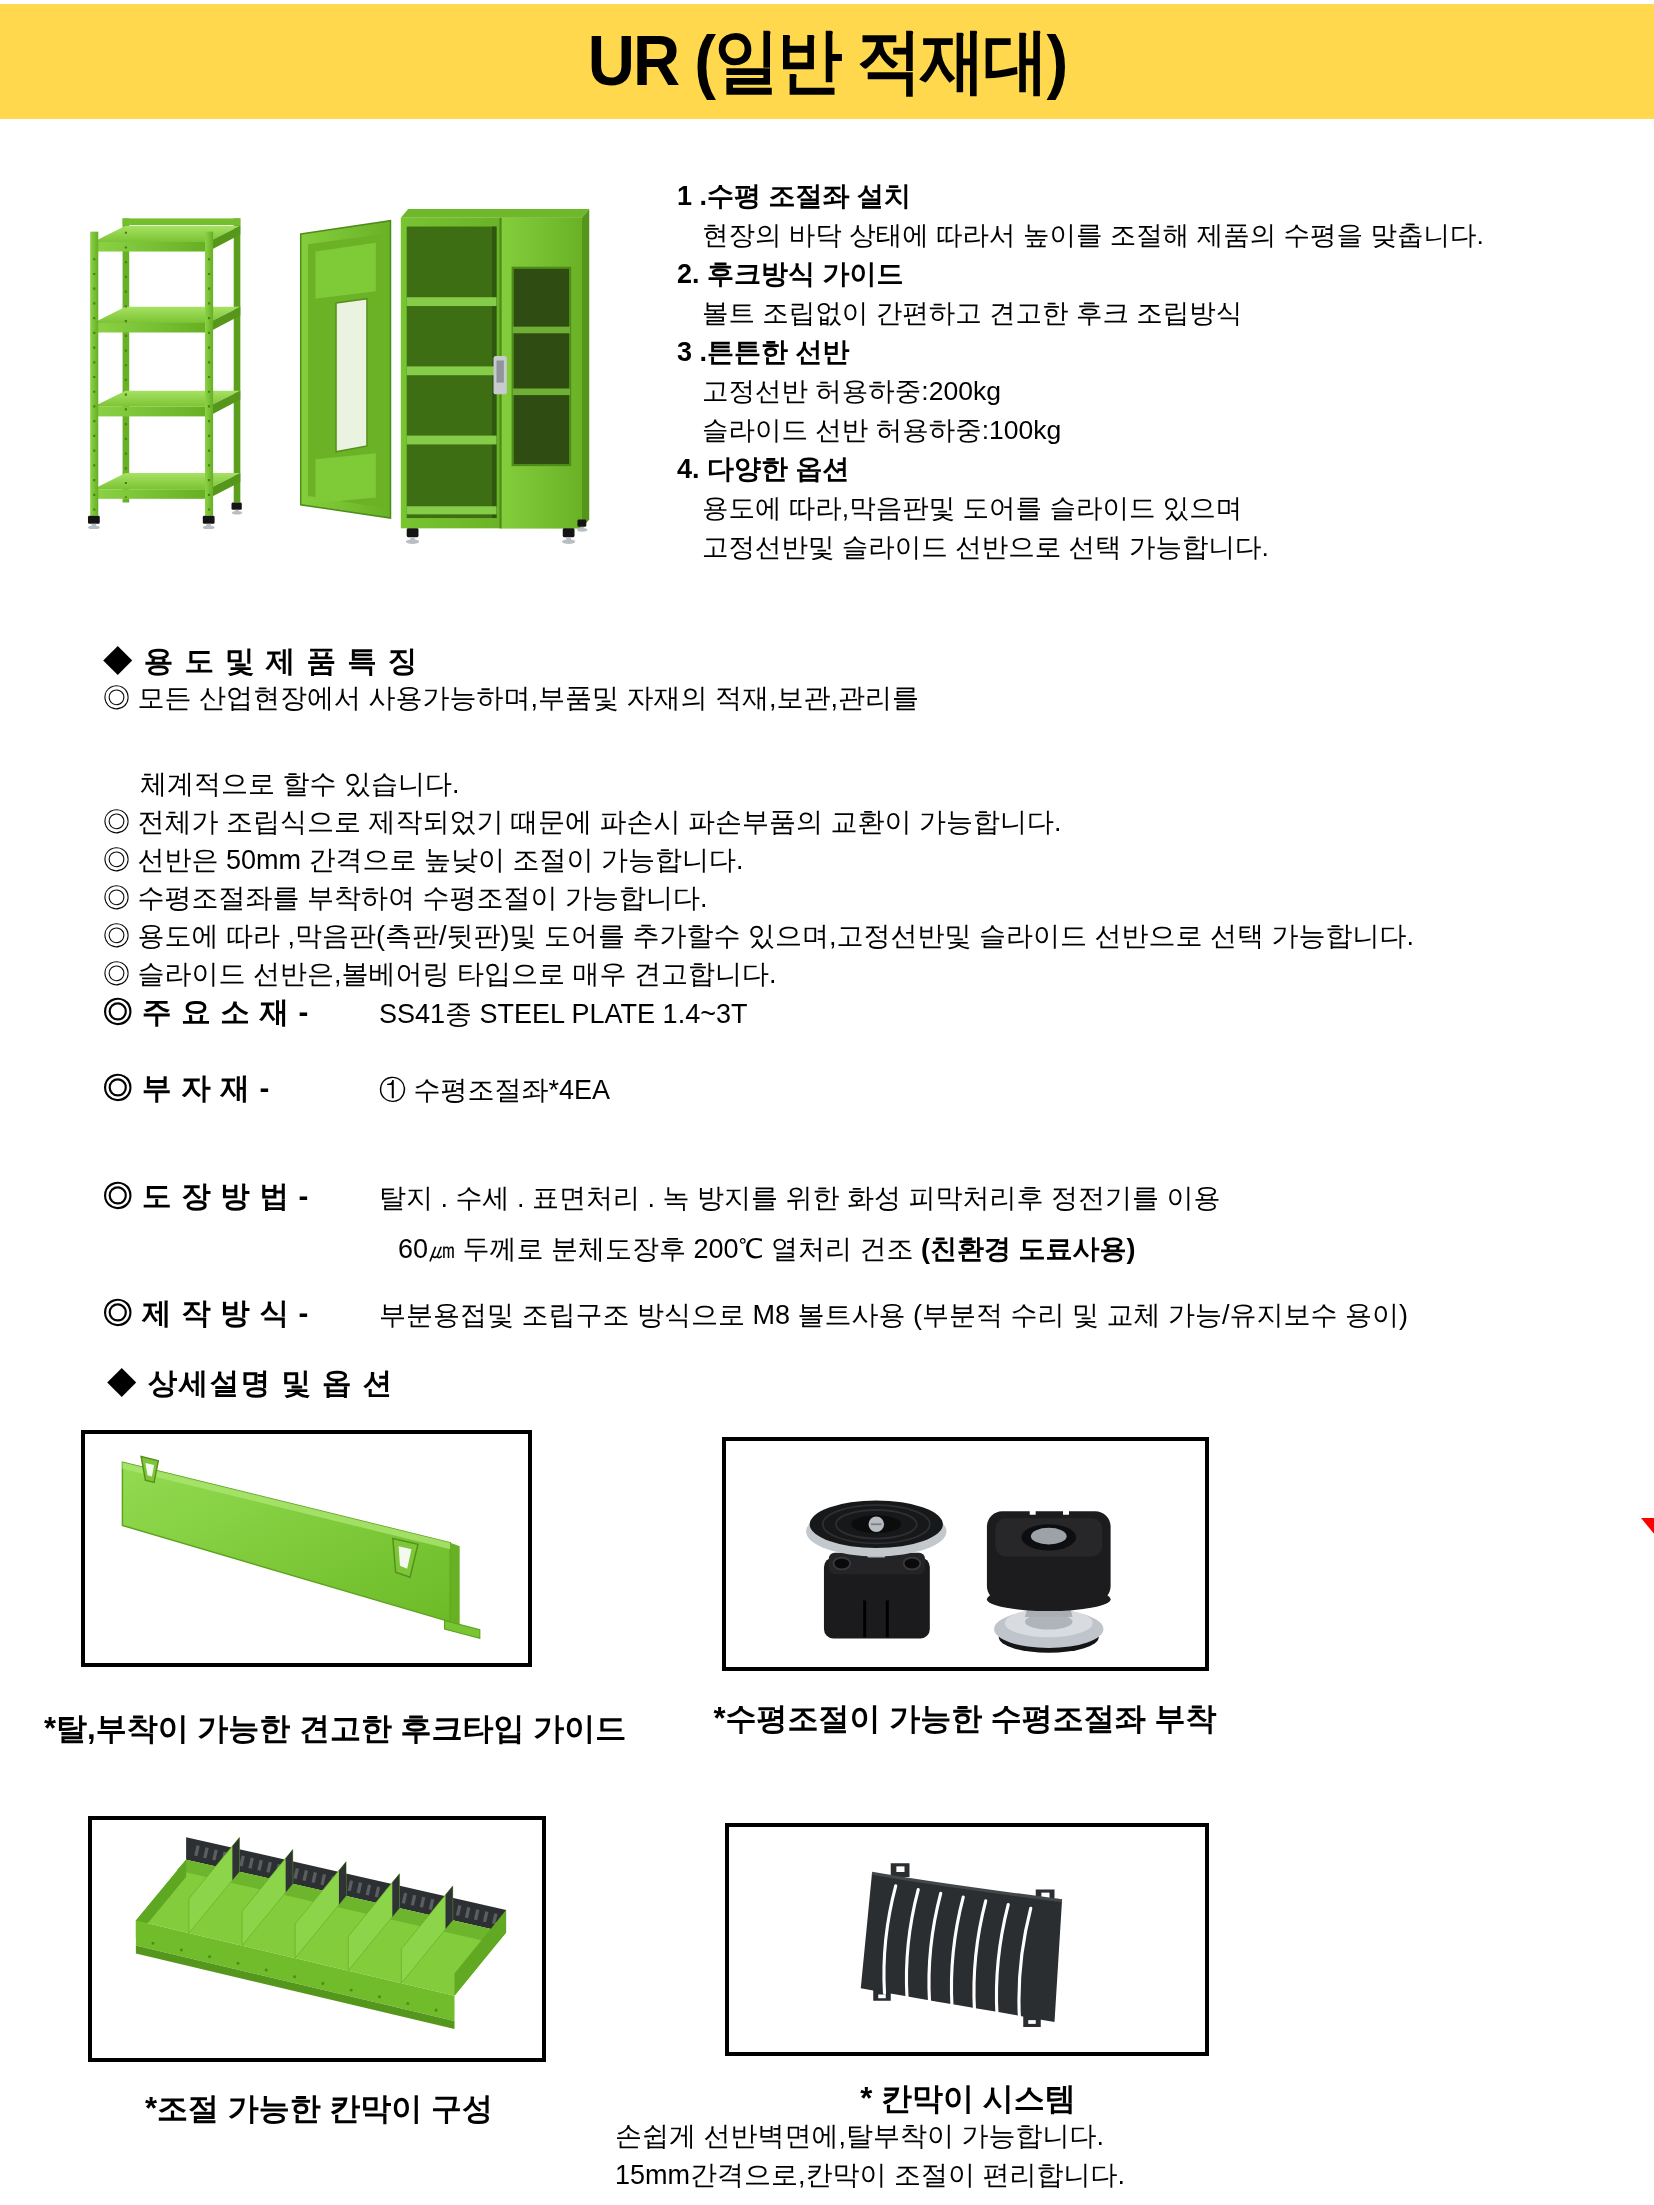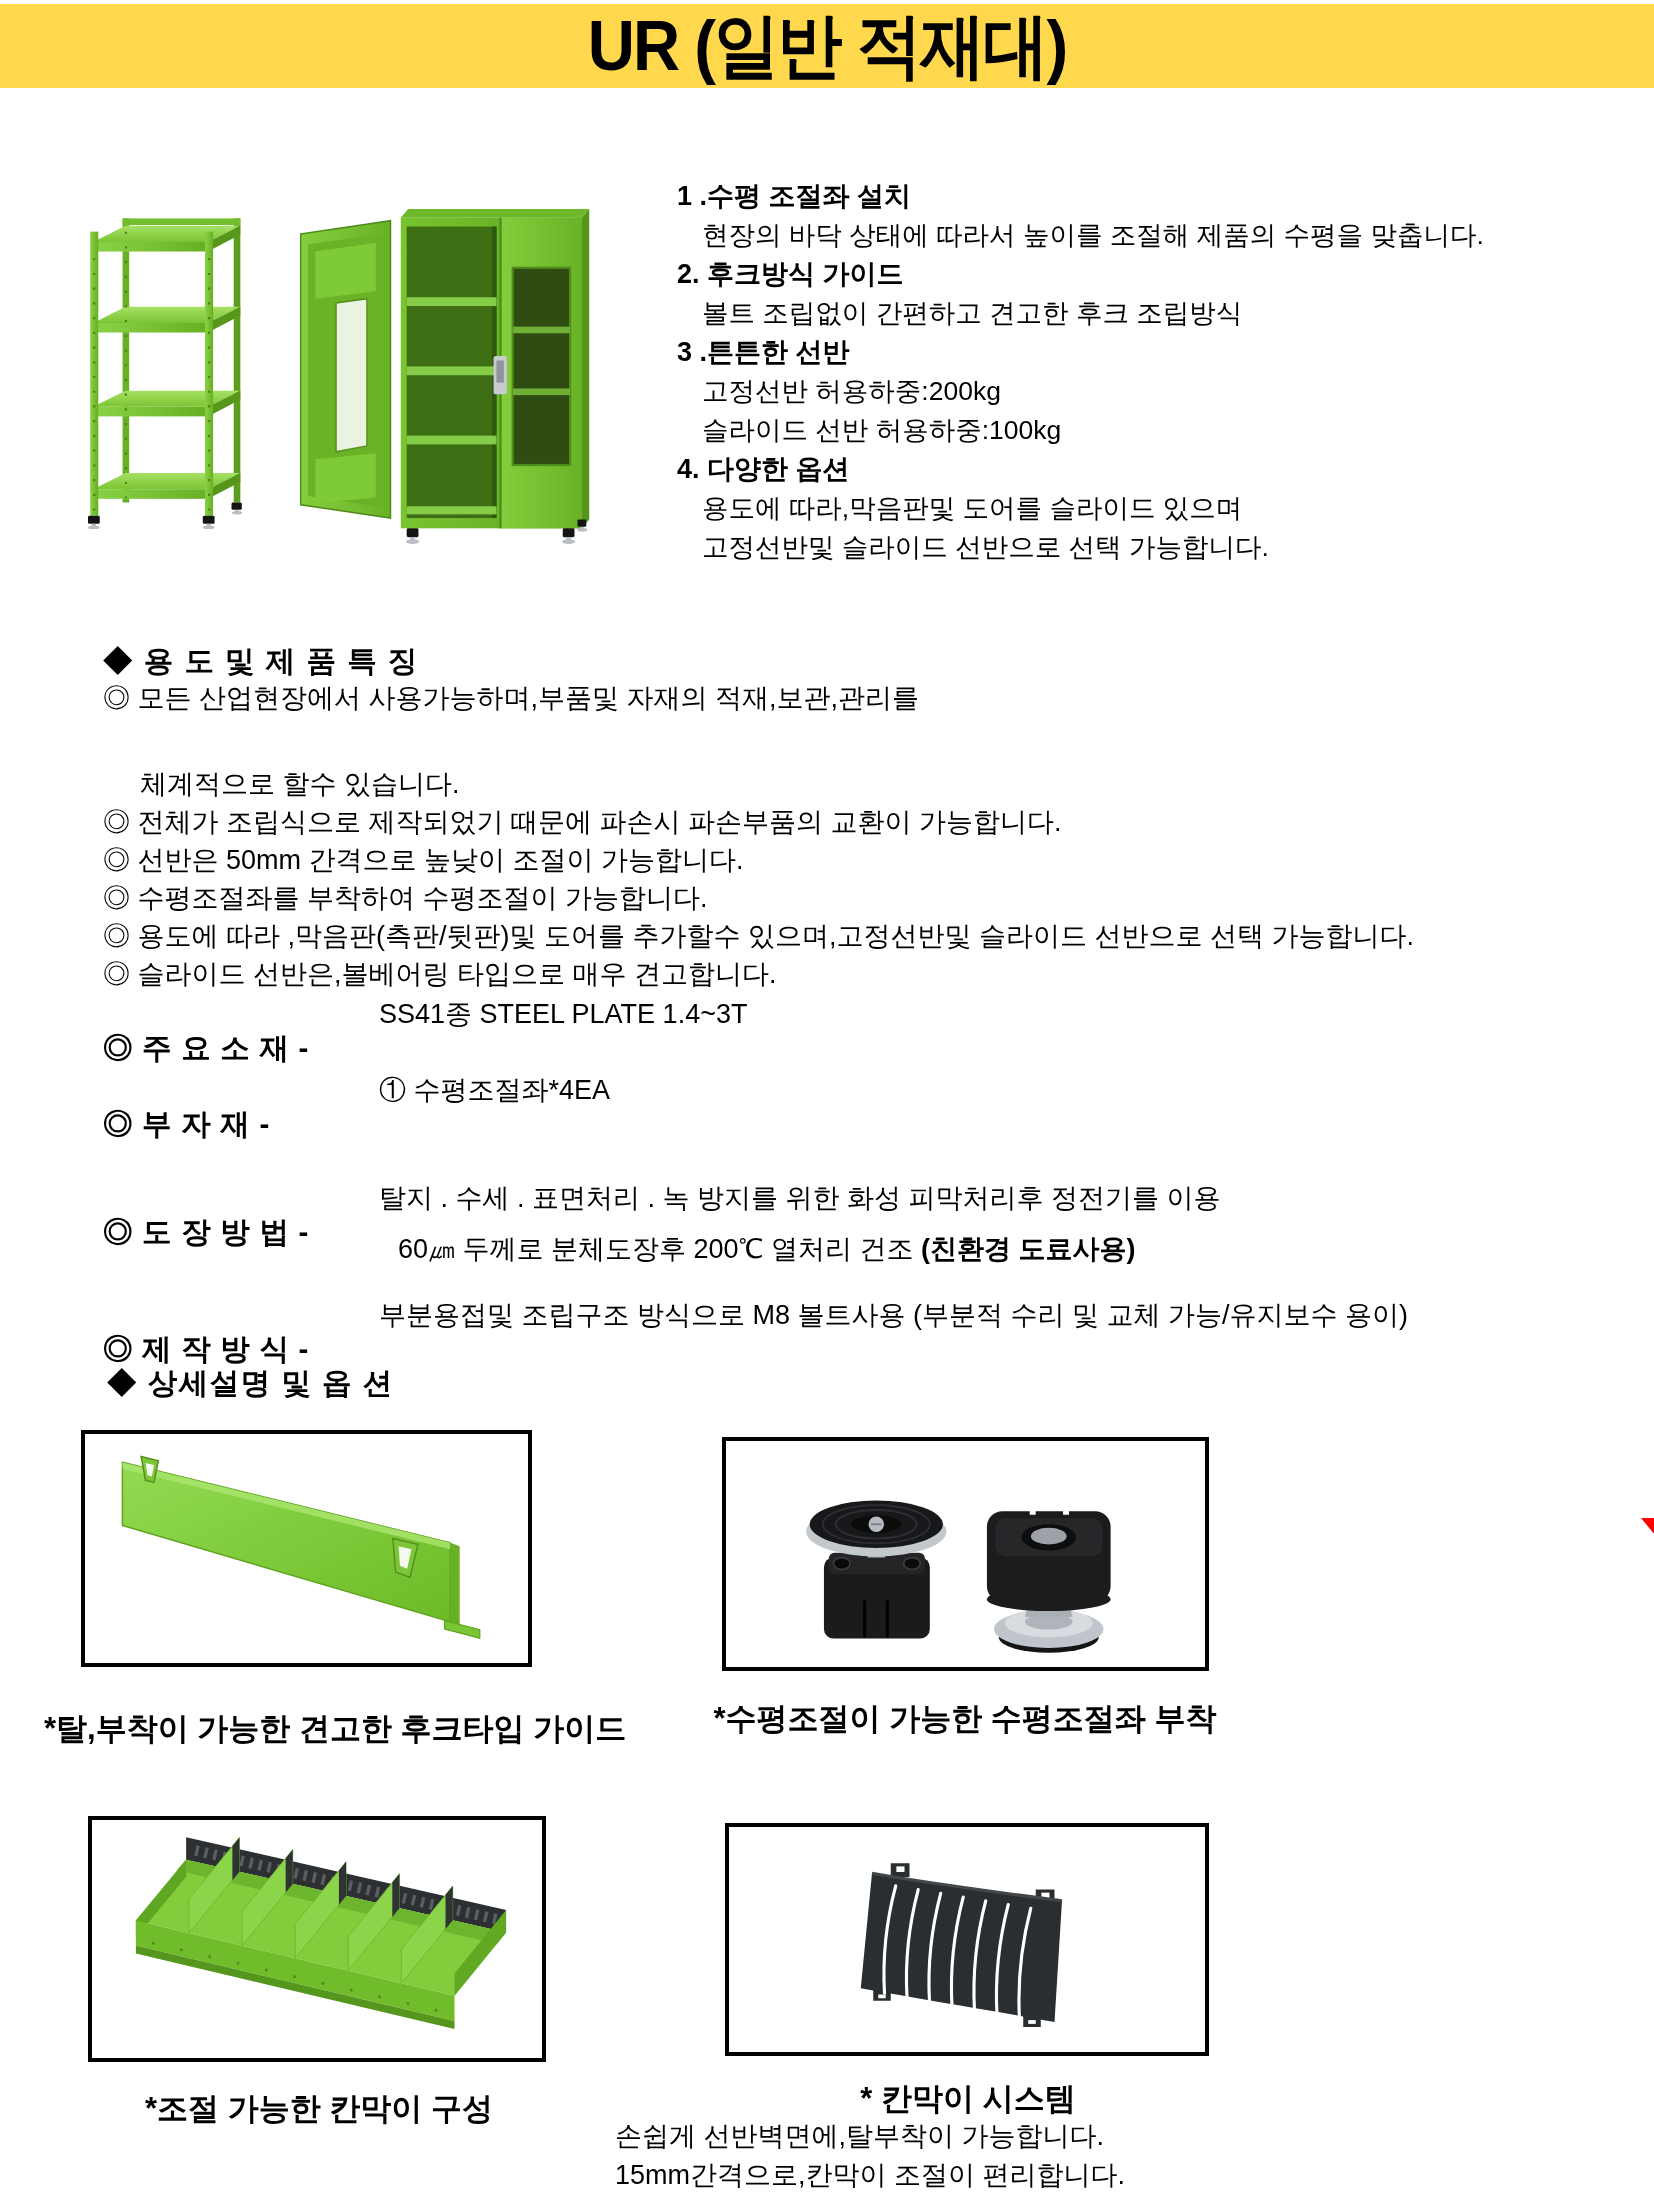--- a/index.html
+++ b/index.html
@@ -2,35 +2,35 @@
 <html style="font-size:11.8px"><head>
 <meta charset="utf-8">
 <style>
   html,body{margin:0;padding:0;background:#9a9a9a;}
   .page{
     position:relative;width:1655px;height:2205px;background:#ffffff;
     font-family:"Liberation Sans",sans-serif;color:#000;overflow:hidden;margin:0 auto;
   }
   .abs{position:absolute;}
   
-  .banner{left:0;top:4.4px;width:1655px;height:84px;background:#FFD84D;
+  .banner{left:0;top:4.4px;width:1655px;height:115px;background:#FFD84D;
     display:flex;align-items:center;justify-content:center;}
   .banner span{font-size:71px;font-weight:800;letter-spacing:-2.2px;transform:scaleX(.92);white-space:nowrap;}
   
   .intro{left:677px;top:177px;width:869px;}
   .intro div{height:39px;line-height:39px;white-space:nowrap;}
   .intro .h{font-size:27px;font-weight:700;}
   .intro .b{font-size:26.5px;padding-left:25px;}
   
   .usage-title{left:103px;top:642px;font-size:29.5px;font-weight:700;letter-spacing:1.5px;white-space:nowrap;}
   .usage-list{left:103px;top:679px;width:1502px;}
   .usage-list div{height:38px;line-height:38px;font-size:27px;white-space:nowrap;}
   .usage-list div.indent{padding-left:37px;margin-top:48px;}
   
-  .spec-label{left:103px;font-size:29.5px;font-weight:700;letter-spacing:0.7px;white-space:nowrap;margin-top:36px;}
+  .spec-label{left:103px;font-size:29.5px;font-weight:700;letter-spacing:0.7px;white-space:nowrap;}
   .spec-value{left:379px;font-size:27px;white-space:nowrap;}
   .spec-value .bold{font-weight:700;}
   
   .details-title{left:107px;top:1364px;font-size:29.5px;font-weight:700;letter-spacing:1.5px;white-space:nowrap;}
   .imgbox{border:4.4px solid #000;background:#fff;box-sizing:border-box;}
   .imgbox svg{width:100%;height:100%;display:block;}
   .caption{font-size:31px;font-weight:700;text-align:center;white-space:nowrap;}
   .subline{font-size:27px;text-align:left;white-space:nowrap;}
   
   .red-marker{left:1641px;top:1518px;width:13.3px;height:16px;background:#FF0000;

